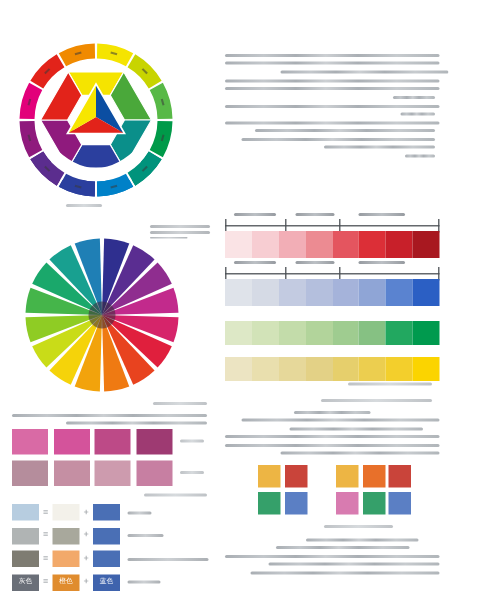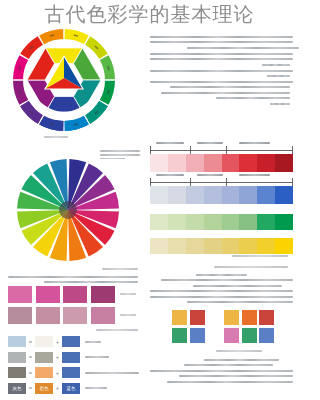--- a/index.html
+++ b/index.html
@@ -82,21 +82,20 @@
     margin-left:5px;height:2px;
     background:linear-gradient(90deg,#9ca1a6,#c4c8cc,#9ca1a6);
     opacity:.85;border-radius:1px;
   }
 </style>
 </head>
 <body>
 
 <div class="page">
 
-  <div class="title">古代色彩学的基本理论</div>
 
   <div class="itten" id="itten" style="left:12px;top:28px;width:104px;height:104px;">
     <svg width="104" height="104" viewBox="0 0 104 104" id="itten-svg">
         <path d="M52.801073182902854,1.0062917434353125 A51,51 0 0 1 76.80310440159802,7.437616625191282 L71.93975059736312,16.17533885554593 A41,41 0 0 0 52.64400000978465,11.005058068251913 Z" fill="#f5e400"></path>
         <path d="M78.19060385496668,8.23868980809413 A51,51 0 0 1 95.76131019190586,25.80939614503333 L87.18066113466944,30.944808665615028 A41,41 0 0 0 73.05519133438497,16.81933886533057 Z" fill="#c8d400"></path>
         <path d="M96.56238337480872,27.196895598401984 A51,51 0 0 1 102.99370825656469,51.19892681709714 L92.99494193174809,51.355999990215345 A41,41 0 0 0 87.82466114445407,32.060249402636884 Z" fill="#58b947"></path>
         <path d="M102.99370825656469,52.80107318290286 A51,51 0 0 1 96.56238337480873,76.803104401598 L87.82466114445407,71.9397505973631 A41,41 0 0 0 92.99494193174809,52.644000009784655 Z" fill="#009a49"></path>
         <path d="M95.76131019190586,78.19060385496668 A51,51 0 0 1 78.19060385496668,95.76131019190586 L73.05519133438497,87.18066113466944 A41,41 0 0 0 87.18066113466942,73.05519133438497 Z" fill="#00937c"></path>
         <path d="M76.80310440159802,96.56238337480872 A51,51 0 0 1 52.801073182902854,102.99370825656469 L52.64400000978465,92.99494193174809 A41,41 0 0 0 71.93975059736312,87.82466114445407 Z" fill="#0081c8"></path>
         <path d="M51.19892681709714,102.99370825656469 A51,51 0 0 1 27.19689559840199,96.56238337480873 L32.0602494026369,87.82466114445407 A41,41 0 0 0 51.35599999021535,92.99494193174809 Z" fill="#2b3f9e"></path>

